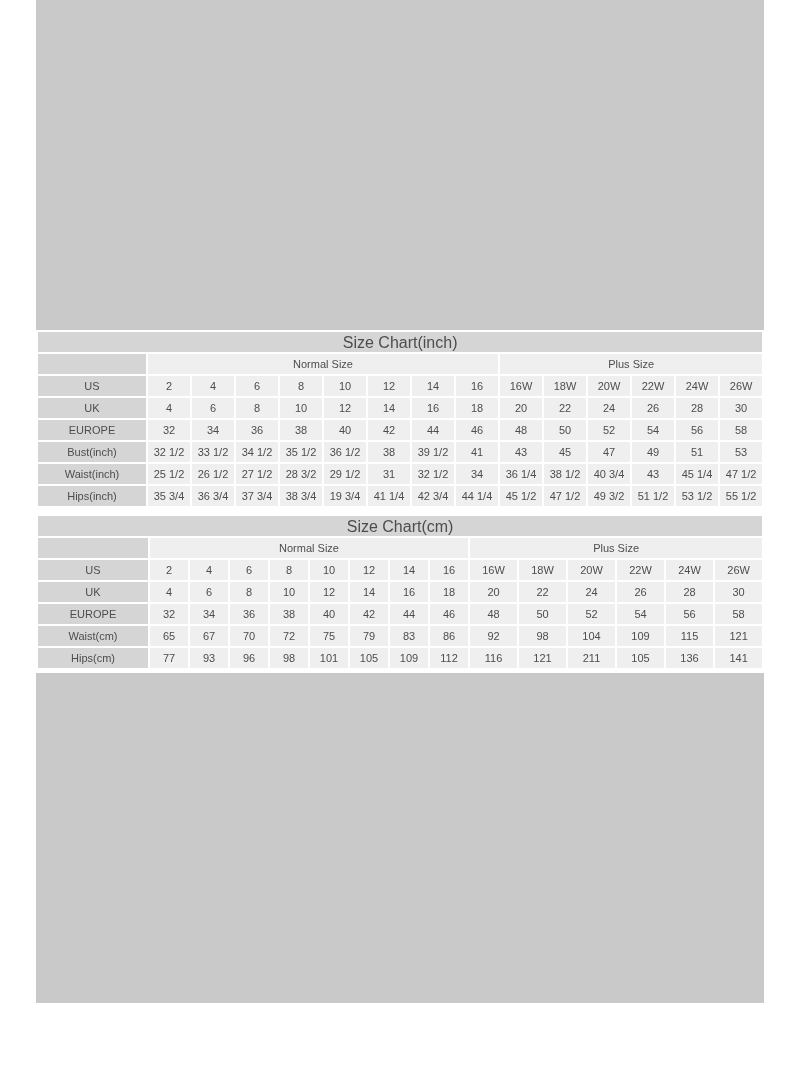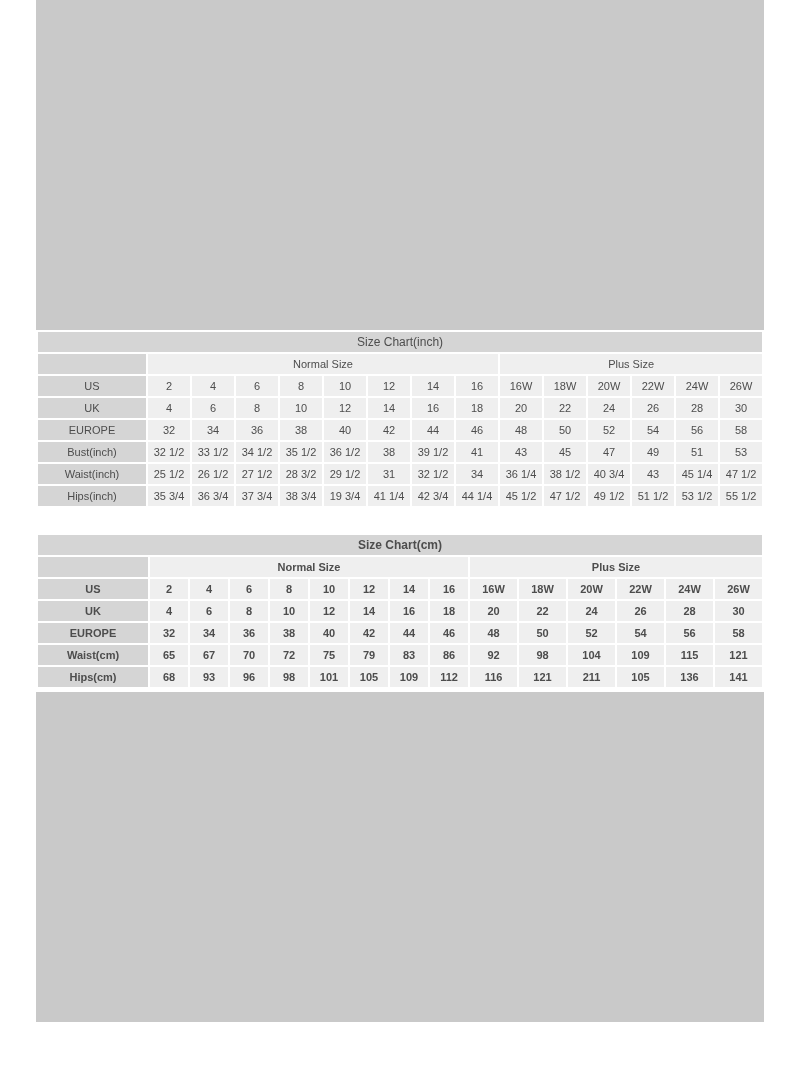--- a/index.html
+++ b/index.html
@@ -14,41 +14,41 @@
     margin-left: 36px;
     width: 728px;
   }
   .placeholder {
     width: 728px;
     background: var(--placeholder, #c9c9c9);
   }
   .ph-top { height: 330px; }
   .ph-bottom { height: 330px; margin-top: 3px; }
   .table-wrap { width: 728px; }
-  .table-wrap.mt { margin-top: 25px; font-weight: bold; }
+  .table-wrap.mt { margin-top: 6px; }
   table.size-table {
     border-collapse: separate;
     border-spacing: 2px;
     table-layout: fixed;
     width: 728px;
     color: var(--text, #4d4d4d);
     font-size: 11px;
   }
   table.size-table td {
     text-align: center;
     vertical-align: middle;
     padding: 0;
     height: 20px;
     line-height: 13px;
     overflow: hidden;
   }
   td.title-cell {
     background: var(--header-cell, #d5d5d5);
     height: 20px;
-    font-size: 12px;
+    font-size: 16px;
   }
   td.label-cell {
     background: var(--header-cell, #d5d5d5);
     white-space: pre-line;
   }
   td.group-cell,
   td.data-cell {
     background: var(--data-cell, #efefef);
   }
 </style>
@@ -175,21 +175,21 @@
             <td class="data-cell">35 3/4</td>
             <td class="data-cell">36 3/4</td>
             <td class="data-cell">37 3/4</td>
             <td class="data-cell">38 3/4</td>
             <td class="data-cell">19 3/4</td>
             <td class="data-cell">41 1/4</td>
             <td class="data-cell">42 3/4</td>
             <td class="data-cell">44 1/4</td>
             <td class="data-cell">45 1/2</td>
             <td class="data-cell">47 1/2</td>
-            <td class="data-cell">49 1/2</td>
+            <td class="data-cell">49 3/2</td>
             <td class="data-cell">51 1/2</td>
             <td class="data-cell">53 1/2</td>
             <td class="data-cell">55 1/2</td>
           </tr>
         </tbody>
       </table>
     </div>
   <div class="table-wrap mt">
       <table class="size-table">
         <colgroup>
@@ -281,21 +281,21 @@
             <td class="data-cell">86</td>
             <td class="data-cell">92</td>
             <td class="data-cell">98</td>
             <td class="data-cell">104</td>
             <td class="data-cell">109</td>
             <td class="data-cell">115</td>
             <td class="data-cell">121</td>
           </tr>
           <tr>
             <td class="label-cell">Hips(cm)</td>
-            <td class="data-cell">68</td>
+            <td class="data-cell">77</td>
             <td class="data-cell">93</td>
             <td class="data-cell">96</td>
             <td class="data-cell">98</td>
             <td class="data-cell">101</td>
             <td class="data-cell">105</td>
             <td class="data-cell">109</td>
             <td class="data-cell">112</td>
             <td class="data-cell">116</td>
             <td class="data-cell">121</td>
             <td class="data-cell">211</td>

